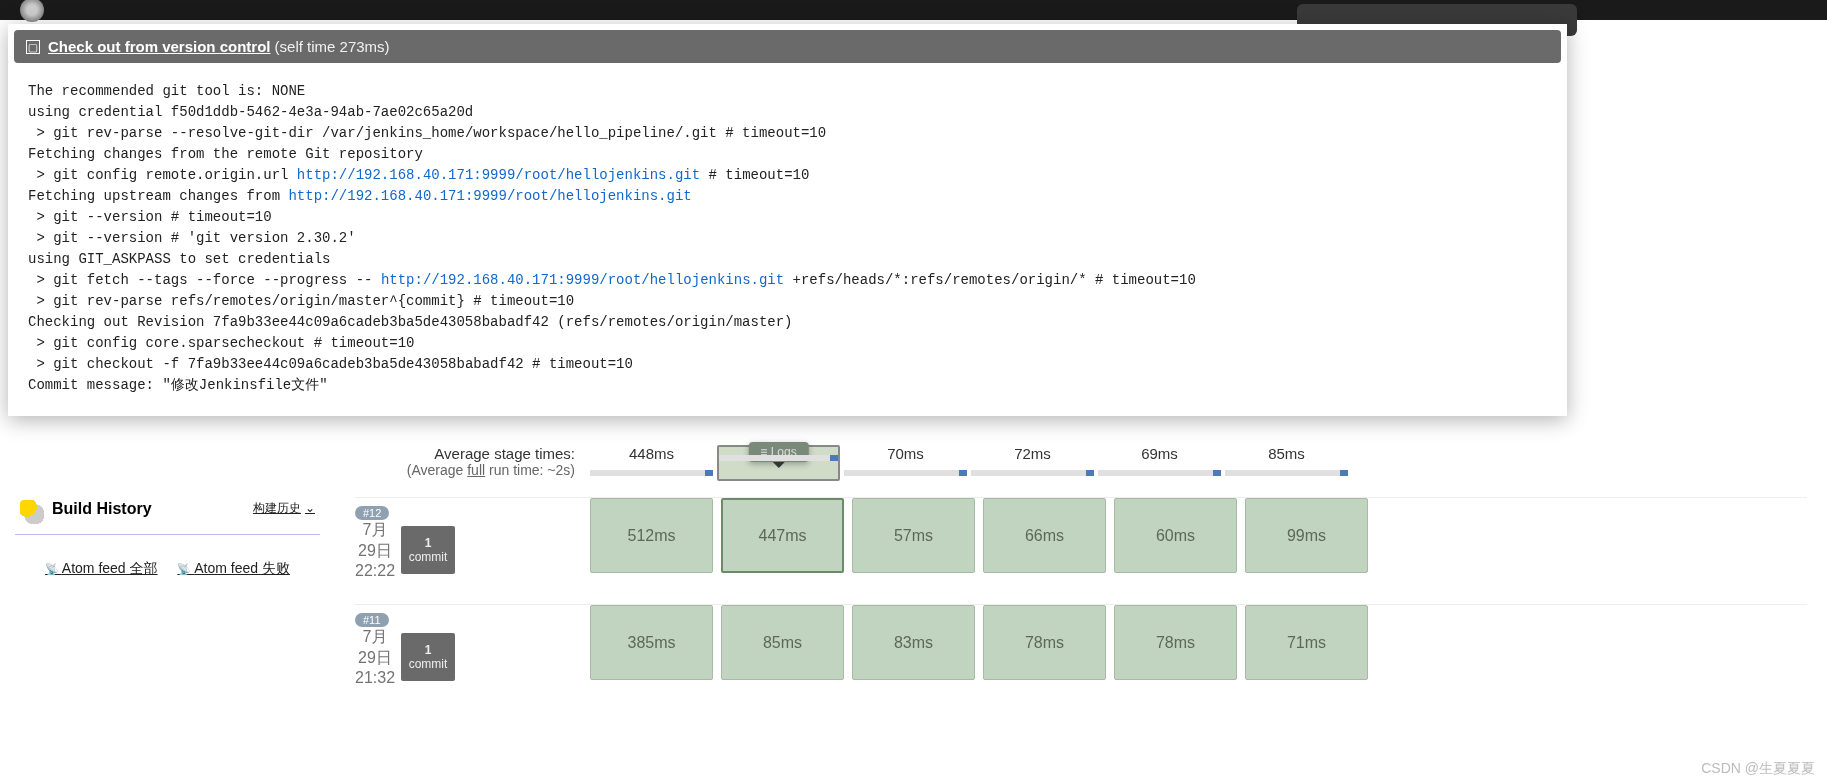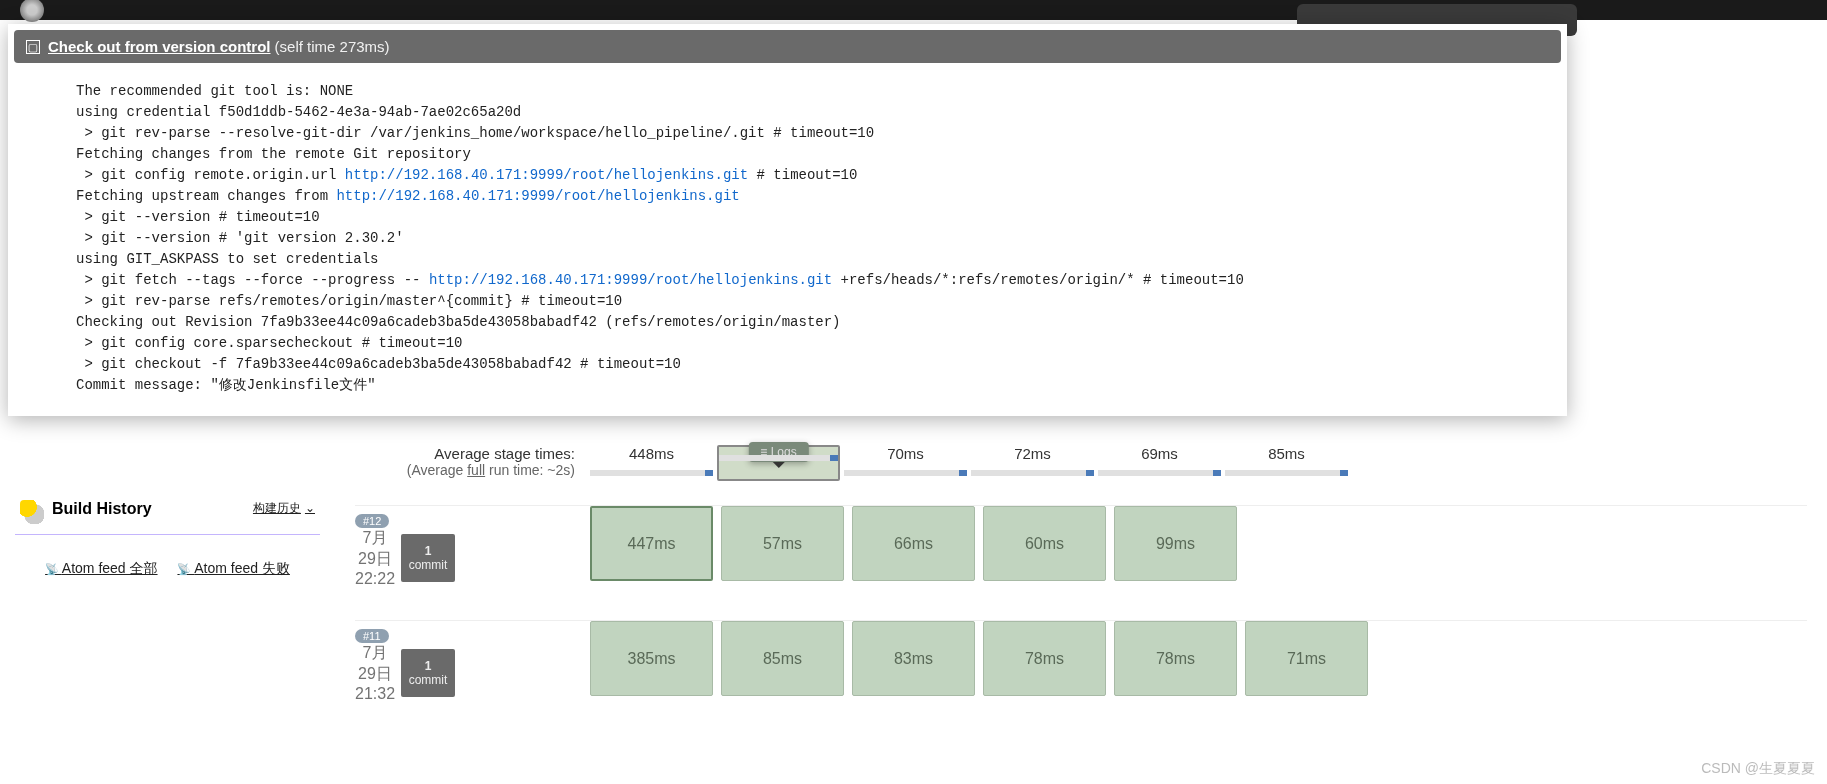--- a/index.html
+++ b/index.html
@@ -136,21 +136,21 @@
       position: absolute;
       bottom: -6px; left: 50%;
       transform: translateX(-50%);
       border: 6px solid transparent;
       border-top-color: #333;
       border-bottom: none;
     }
     
     .build-row {
       display: flex;
-      margin-top: 24px;
+      margin-top: 16px;
       border-top: 1px solid #eee;
     }
     .build-meta {
       width: 235px;
       display: flex;
       align-items: center;
       padding: 8px 0;
     }
     .build-badge {
       background: #8fa0b0;
@@ -247,21 +247,20 @@
     }
     .log-section-header .bold { font-weight: bold; text-decoration: underline; }
     .log-section-header .light { font-weight: normal; opacity: 0.9; margin-left: 4px; }
     .log-body {
       padding: 12px 20px 20px;
       font-family: "Courier New", monospace;
       font-size: 14px;
       line-height: 1.5;
       color: #222;
       white-space: pre-wrap;
-      margin-left: 48px;
     }
     .log-body a { color: #1168cc; text-decoration: none; }
     
     .watermark {
       position: absolute;
       bottom: 6px; right: 12px;
       color: rgba(120,120,120,0.5);
       font-size: 14px;
     }
   </style>
@@ -330,20 +329,21 @@
                 <div style="display:flex;align-items:center;">
                   <div class="build-date">7月 29日<br>22:22</div>
                   <div class="commit-box">
                     <span class="n">1</span>
                     <span>commit</span>
                   </div>
                 </div>
               </div>
             </div>
             <div class="stage-cells">
+              <div class="stage-cell">512ms</div>
               <div class="stage-cell active">447ms</div>
               <div class="stage-cell">57ms</div>
               <div class="stage-cell">66ms</div>
               <div class="stage-cell">60ms</div>
               <div class="stage-cell">99ms</div>
             </div>
           </div>
           <div class="build-row">
             <div class="build-meta">
               <div style="display:flex;flex-direction:column;align-items:flex-end;">

